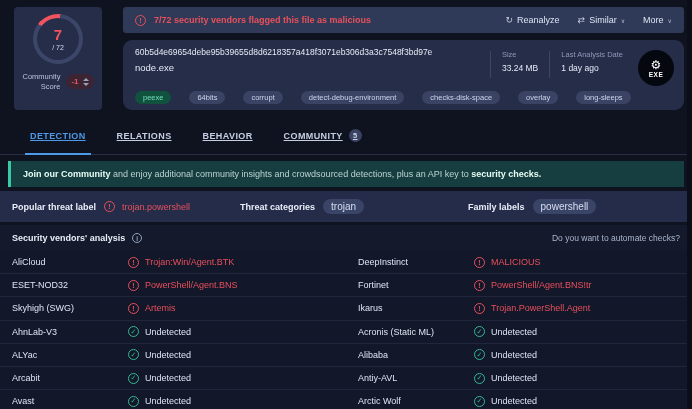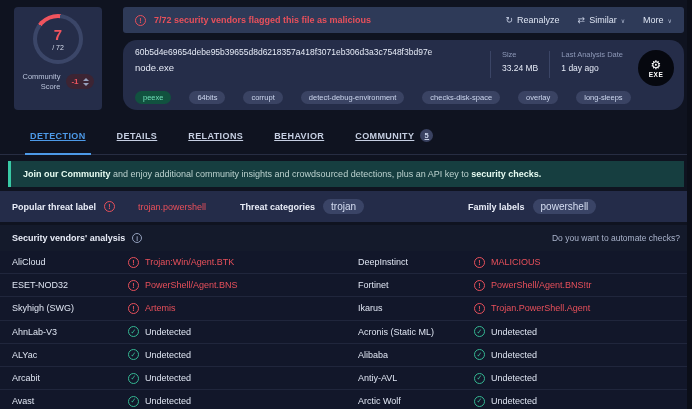--- a/index.html
+++ b/index.html
@@ -25,21 +25,21 @@
   .alert-bar { background:#2e3a58; border-radius:3px; height:26px; display:flex; align-items:center; padding:0 12px; }
   .alert-left { display:flex; align-items:flex-start; gap:8px; flex:1; }
   .circle-icon { border-radius:50%; display:flex; align-items:center; justify-content:center; flex-shrink:0; }
   .warn-icon { width:11px; height:11px; border:1px solid #e8505b; color:#e8505b; font-size:7px; font-weight:bold; }
   .alert-text { color:#e8505b; font-size:9px; font-weight:bold; }
   .alert-actions { display:flex; align-items:center; gap:18px; }
   .action-btn { display:flex; align-items:center; gap:4px; color:#dde4f2; font-size:9px; cursor:pointer; }
   .action-ic { font-size:9px; color:#c4cde2; }
   .chev { font-size:6px; color:#aeb8d0; }
 
-  .file-card { background:#252d49; border-radius:14px; flex:1; display:flex; padding:7px 10px 6px 12px; gap:12px; }
+  .file-card { background:#252d49; border-radius:9px; flex:1; display:flex; padding:7px 10px 6px 12px; gap:12px; }
   .file-main { flex:1; min-width:0; }
   .file-hash { color:#e6ebf7; font-size:8.5px; white-space:nowrap; overflow:hidden; }
   .file-name { color:#e6ebf7; font-size:9.5px; margin-top:5px; }
   .file-tags { display:flex; gap:18px; margin-top:18px; }
   .tag { background:#3a4363; color:#ccd6ee; font-size:7.5px; padding:2px 8px; border-radius:9px; white-space:nowrap; }
   .tag-green { background:#11523f; color:#6fe0b8; }
 
   .file-meta { display:flex; align-items:flex-start; gap:11px; padding-top:3px; flex-shrink:0; }
   .meta-sep { width:1px; height:27px; background:#3b4566; margin-top:1px; }
   .meta-label { color:#8e99b8; font-size:7.5px; }
@@ -57,21 +57,21 @@
 
   
   .community-banner { margin:6px 8px 0; background:#163e40; border-left:3px solid #39c9a5; padding:8px 12px; font-size:9px; color:#bcd2cf; }
   .community-banner .blink { color:#e7fcf2; font-weight:bold; cursor:pointer; }
 
   
   .threat-row { margin-top:4px; background:#242c49; padding:8px 12px; display:flex; align-items:center; }
   .threat-group { display:flex; align-items:center; gap:8px; }
   .tg1 { width:228px; } .tg2 { width:228px; } .tg3 { flex:1; }
   .threat-label { color:#e9edf8; font-size:9px; font-weight:bold; }
-  .threat-value { color:#e8505b; font-size:9px; display:flex; gap:23px; align-items:flex-end; }
+  .threat-value { color:#e8505b; font-size:9px; display:flex; gap:7px; align-items:flex-end; }
   .pill { background:#3a4466; color:#d6def2; font-size:10px; padding:2px 8px; border-radius:9px; }
 
   
   .vendors-header { margin-top:3px; background:#141a2b; padding:8px 12px; display:flex; justify-content:space-between; align-items:center; }
   .vh-title { color:#e9edf8; font-size:9px; font-weight:bold; display:flex; gap:7px; align-items:center; }
   .info-icon { width:10px; height:10px; border:1px solid #93a0bd; color:#93a0bd; font-size:6.5px; }
   .vh-right { color:#aab4cc; font-size:8.5px; }
 
   
   .vendor-table { display:grid; grid-template-columns:1fr 1fr; background:#12172a; }
@@ -170,23 +170,20 @@
         </div>
       </div>
     </div>
   </div>
 
   <div class="tabs">
     <div class="tab active">
         <span>DETECTION</span>
       </div>
     <div class="tab">
-        <span>DETAILS</span>
-      </div>
-    <div class="tab">
         <span>RELATIONS</span>
       </div>
     <div class="tab">
         <span>BEHAVIOR</span>
       </div>
     <div class="tab">
       <span>COMMUNITY</span>
       <span class="tab-badge">5</span>
     </div>
   </div>

